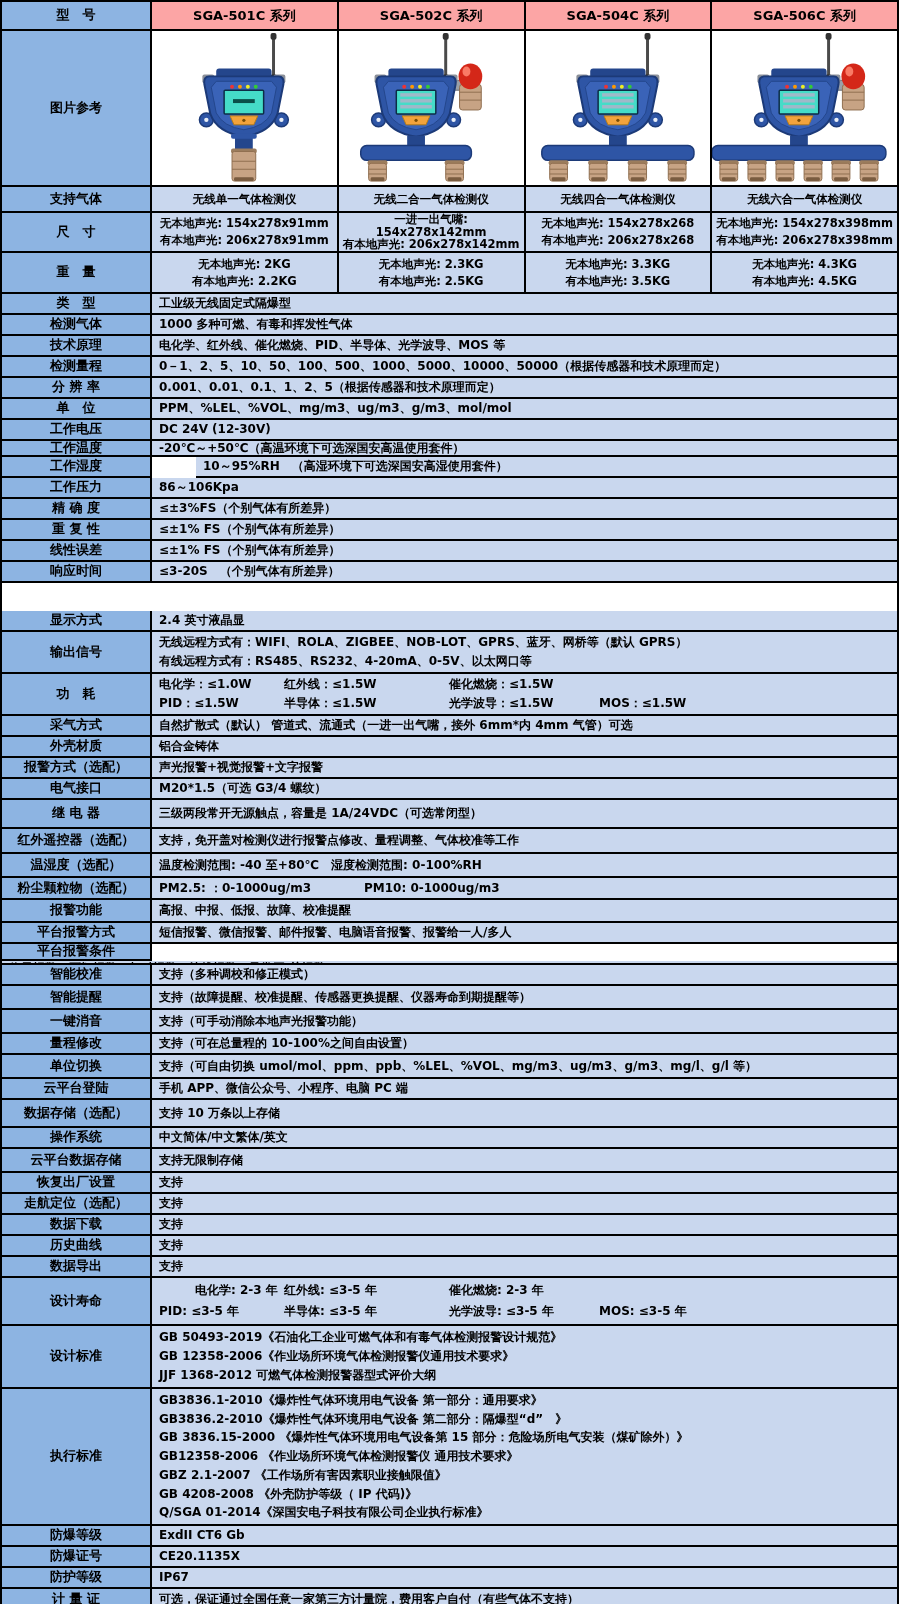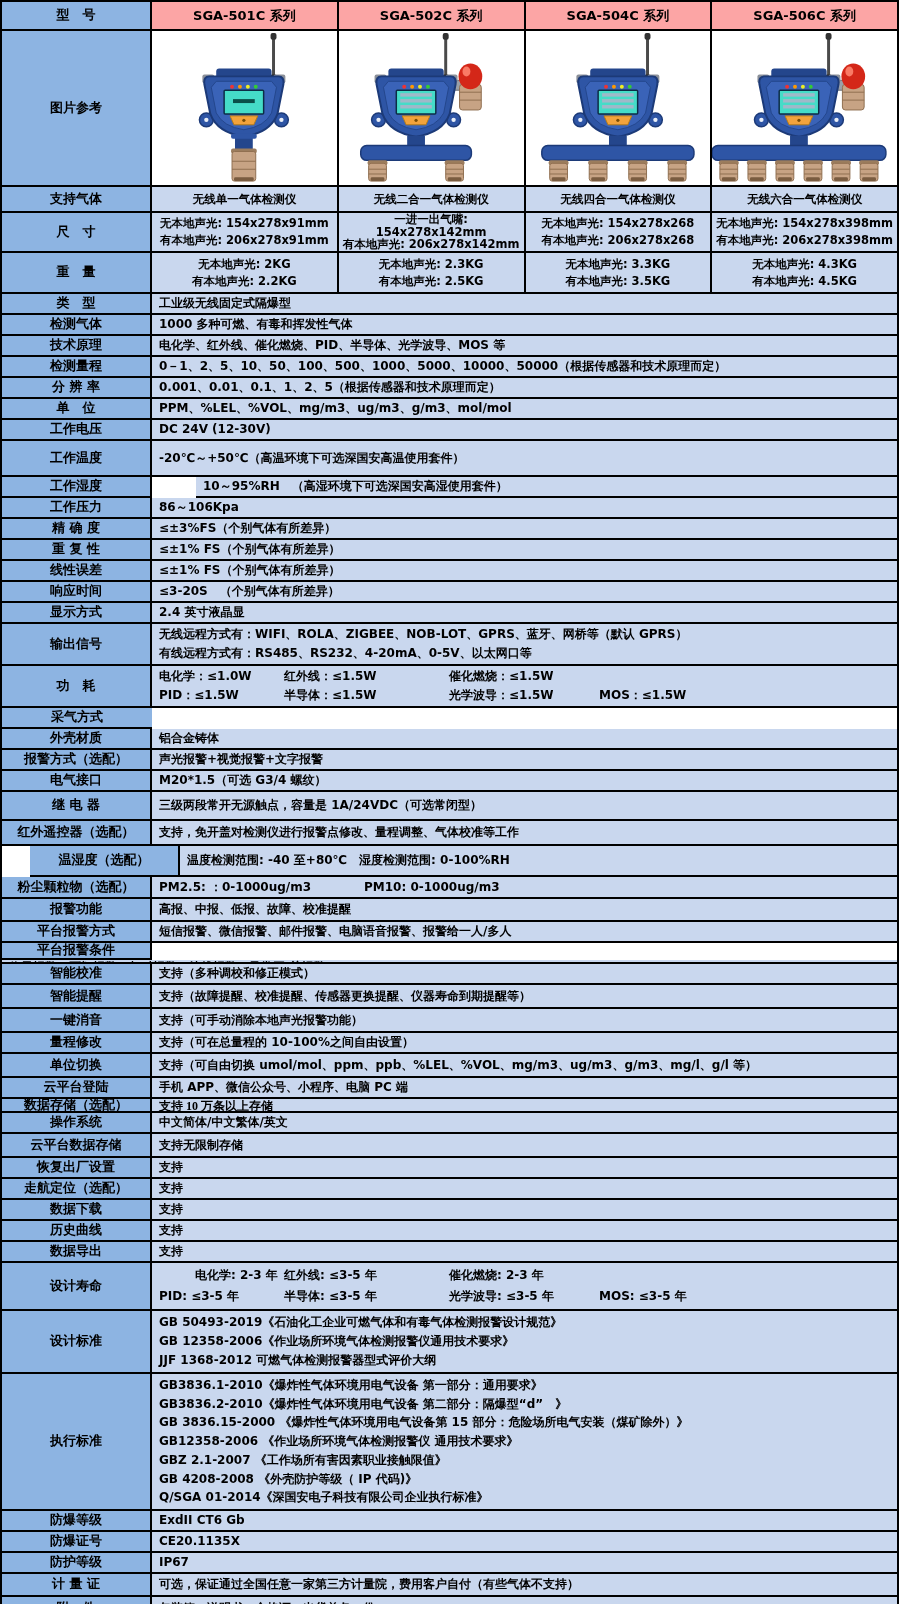--- a/index.html
+++ b/index.html
@@ -324,21 +324,21 @@
       </div>
     </div>
     <div class="row" style="height: 21px;">
       <div class="cell label">工作电压</div>
       <div class="cell val">
         <div class="line">
           <div class="vtext">DC 24V (12-30V)</div>
         </div>
       </div>
     </div>
-    <div class="row" style="height: 36px;">
+    <div class="row" style="height: 16px;">
       <div class="cell label">工作温度</div>
       <div class="cell val">
         <div class="line">
           <div class="vtext">-20℃～+50℃（高温环境下可选深国安高温使用套件）</div>
         </div>
       </div>
     </div>
     <div class="row" style="height: 21px; gap: 44px;">
       <div class="cell label">工作湿度</div>
       <div class="cell val">
@@ -380,21 +380,21 @@
       </div>
     </div>
     <div class="row" style="height: 21px;">
       <div class="cell label">响应时间</div>
       <div class="cell val">
         <div class="line">
           <div class="vtext">≤3-20S　（个别气体有所差异）</div>
         </div>
       </div>
     </div>
-    <div class="row" style="height: 21px;">
+    <div class="row" style="height: 21px; margin-top: 28px;">
       <div class="cell label">显示方式</div>
       <div class="cell val">
         <div class="line">
           <div class="vtext">2.4 英寸液晶显</div>
         </div>
       </div>
     </div>
     <div class="row" style="height: 42px;">
       <div class="cell label">输出信号</div>
       <div class="cell val">
@@ -417,20 +417,25 @@
         <div class="line" style="height: 15px;">
           <div class="seg" style="left: 7px;">PID：≤1.5W</div>
           <div class="seg" style="left: 132px;">半导体：≤1.5W</div>
           <div class="seg" style="left: 297px;">光学波导：≤1.5W</div>
           <div class="seg" style="left: 447px;">MOS：≤1.5W</div>
         </div>
       </div>
     </div>
     <div class="row" style="height: 21px;">
       <div class="cell label">采气方式</div>
+      <div class="cell val">
+        <div class="line">
+          <div class="vtext">自然扩散式（默认） 管道式、流通式（一进一出气嘴，接外 6mm*内 4mm 气管）可选</div>
+        </div>
+      </div>
     </div>
     <div class="row" style="height: 21px;">
       <div class="cell label">外壳材质</div>
       <div class="cell val">
         <div class="line">
           <div class="vtext">铝合金铸体</div>
         </div>
       </div>
     </div>
     <div class="row" style="height: 21px;">
@@ -458,21 +463,21 @@
       </div>
     </div>
     <div class="row" style="height: 25px;">
       <div class="cell label">红外遥控器（选配）</div>
       <div class="cell val">
         <div class="line">
           <div class="vtext">支持，免开盖对检测仪进行报警点修改、量程调整、气体校准等工作</div>
         </div>
       </div>
     </div>
-    <div class="row" style="height: 31px; margin-left: 28px;">
+    <div class="row" style="height: 24px;">
       <div class="cell label">温湿度（选配）</div>
       <div class="cell val">
         <div class="line">
           <div class="vtext">温度检测范围: -40 至+80℃　湿度检测范围: 0-100%RH</div>
         </div>
       </div>
     </div>
     <div class="row" style="height: 22px;">
       <div class="cell label">粉尘颗粒物（选配）</div>
       <div class="cell val">
@@ -547,21 +552,21 @@
       </div>
     </div>
     <div class="row" style="height: 21px;">
       <div class="cell label">云平台登陆</div>
       <div class="cell val">
         <div class="line">
           <div class="vtext">手机 APP、微信公众号、小程序、电脑 PC 端</div>
         </div>
       </div>
     </div>
-    <div class="row" style="height: 14px; font-family: Liberation Serif, serif;">
+    <div class="row" style="height: 28px;">
       <div class="cell label">数据存储（选配）</div>
       <div class="cell val">
         <div class="line">
           <div class="vtext">支持 10 万条以上存储</div>
         </div>
       </div>
     </div>
     <div class="row" style="height: 21px;">
       <div class="cell label">操作系统</div>
       <div class="cell val">

